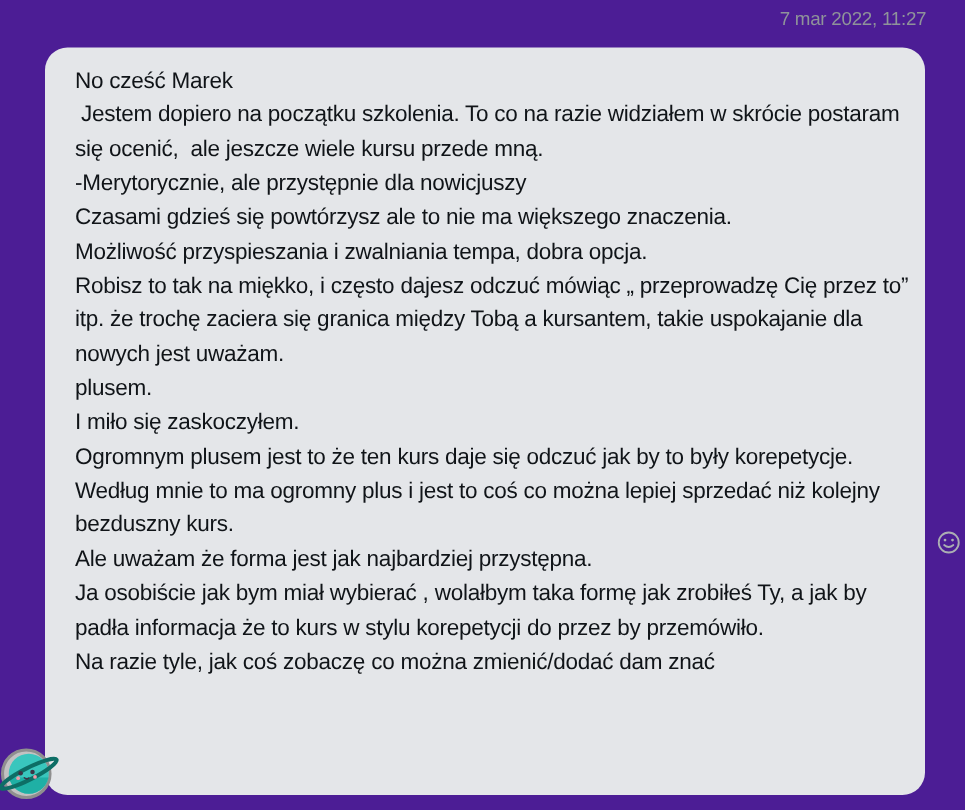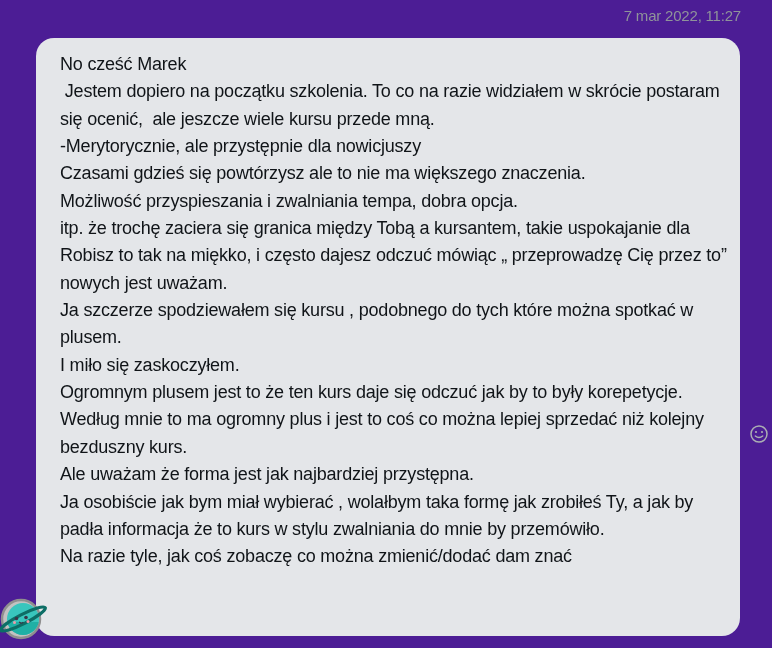--- a/index.html
+++ b/index.html
@@ -76,43 +76,42 @@
         <div class="msg-line">się ocenić,  ale jeszcze wiele kursu przede mną.</div>
 
 
         <div class="msg-line">-Merytorycznie, ale przystępnie dla nowicjuszy</div>
 
         <div class="msg-line">Czasami gdzieś się powtórzysz ale to nie ma większego znaczenia.</div>
 
 
         <div class="msg-line">Możliwość przyspieszania i zwalniania tempa, dobra opcja.</div>
 
+        <div class="msg-line">Robisz to tak na miękko, i często dajesz odczuć mówiąc „ przeprowadzę Cię przez to”</div>
+
         <div class="msg-line">itp. że trochę zaciera się granica między Tobą a kursantem, takie uspokajanie dla</div>
-
-        <div class="msg-line">Robisz to tak na miękko, i często dajesz odczuć mówiąc „ przeprowadzę Cię przez to”</div>
 
         <div class="msg-line">nowych jest uważam.</div>
 
-        <div class="msg-line">Ja szczerze spodziewałem się kursu , podobnego do tych które można spotkać w</div>
 
         <div class="msg-line">plusem.</div>
 
         <div class="msg-line">I miło się zaskoczyłem.</div>
 
         <div class="msg-line">Ogromnym plusem jest to że ten kurs daje się odczuć jak by to były korepetycje.</div>
 
         <div class="msg-line">Według mnie to ma ogromny plus i jest to coś co można lepiej sprzedać niż kolejny</div>
 
         <div class="msg-line">bezduszny kurs.</div>
 
         <div class="msg-line">Ale uważam że forma jest jak najbardziej przystępna.</div>
 
         <div class="msg-line">Ja osobiście jak bym miał wybierać , wolałbym taka formę jak zrobiłeś Ty, a jak by</div>
 
-        <div class="msg-line">padła informacja że to kurs w stylu zwalniania do mnie by przemówiło.</div>
+        <div class="msg-line">padła informacja że to kurs w stylu korepetycji do przez by przemówiło.</div>
 
         <div class="msg-line">Na razie tyle, jak coś zobaczę co można zmienić/dodać dam znać</div>
       </div>
 
     <div class="avatar">
       <svg width="50" height="52" viewBox="0 0 50 52" xmlns="http://www.w3.org/2000/svg">
         <defs>
           <clipPath id="planetClip">
               <circle cx="24" cy="25" r="16"></circle>
             </clipPath>

